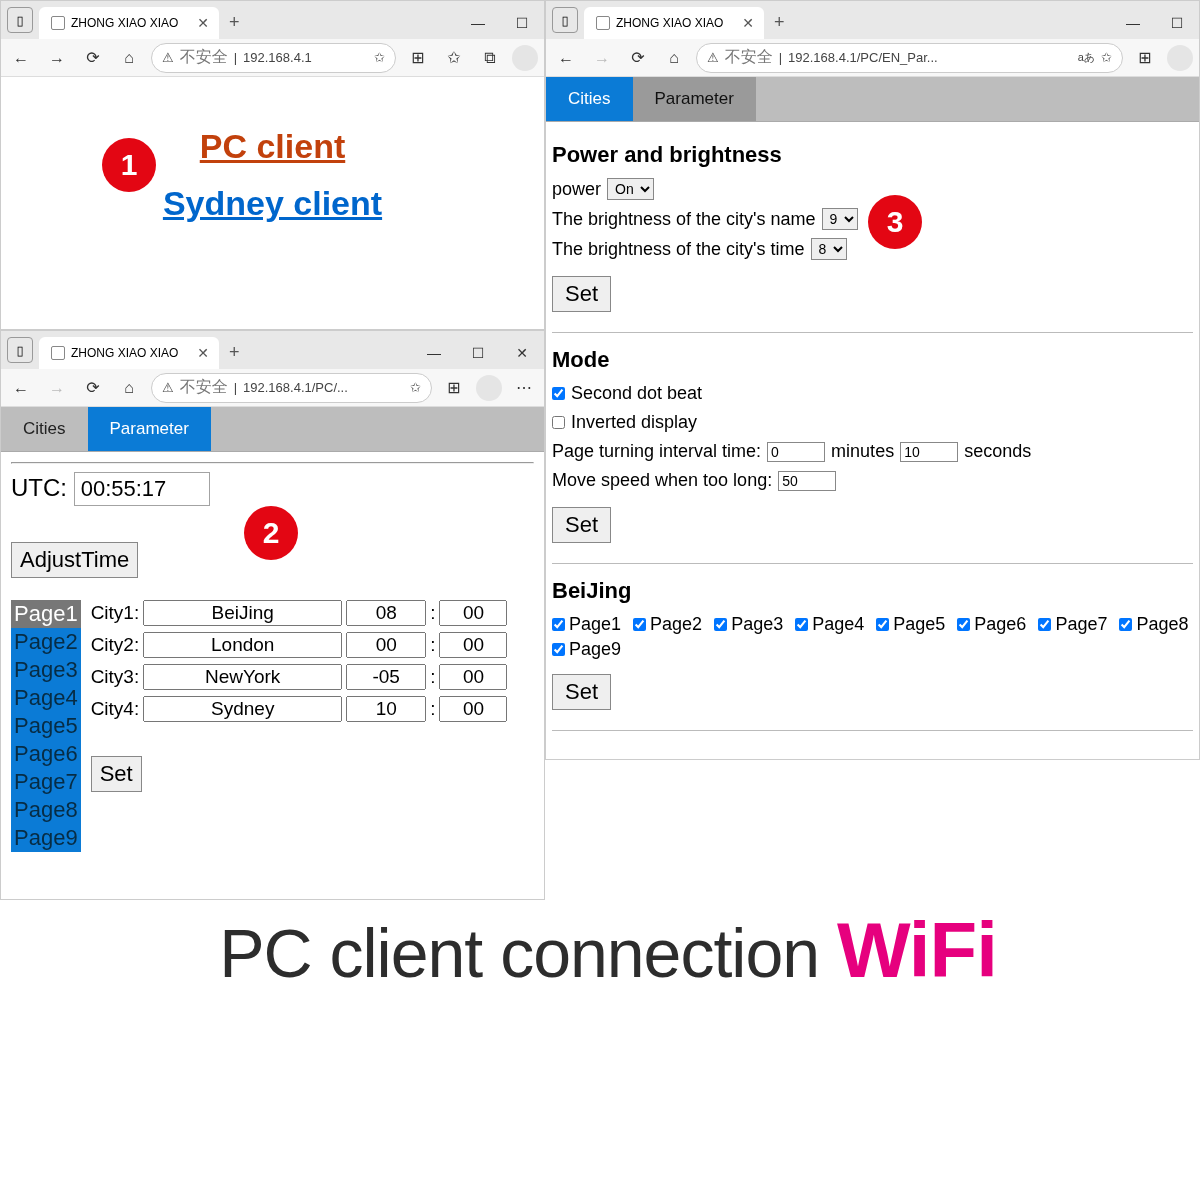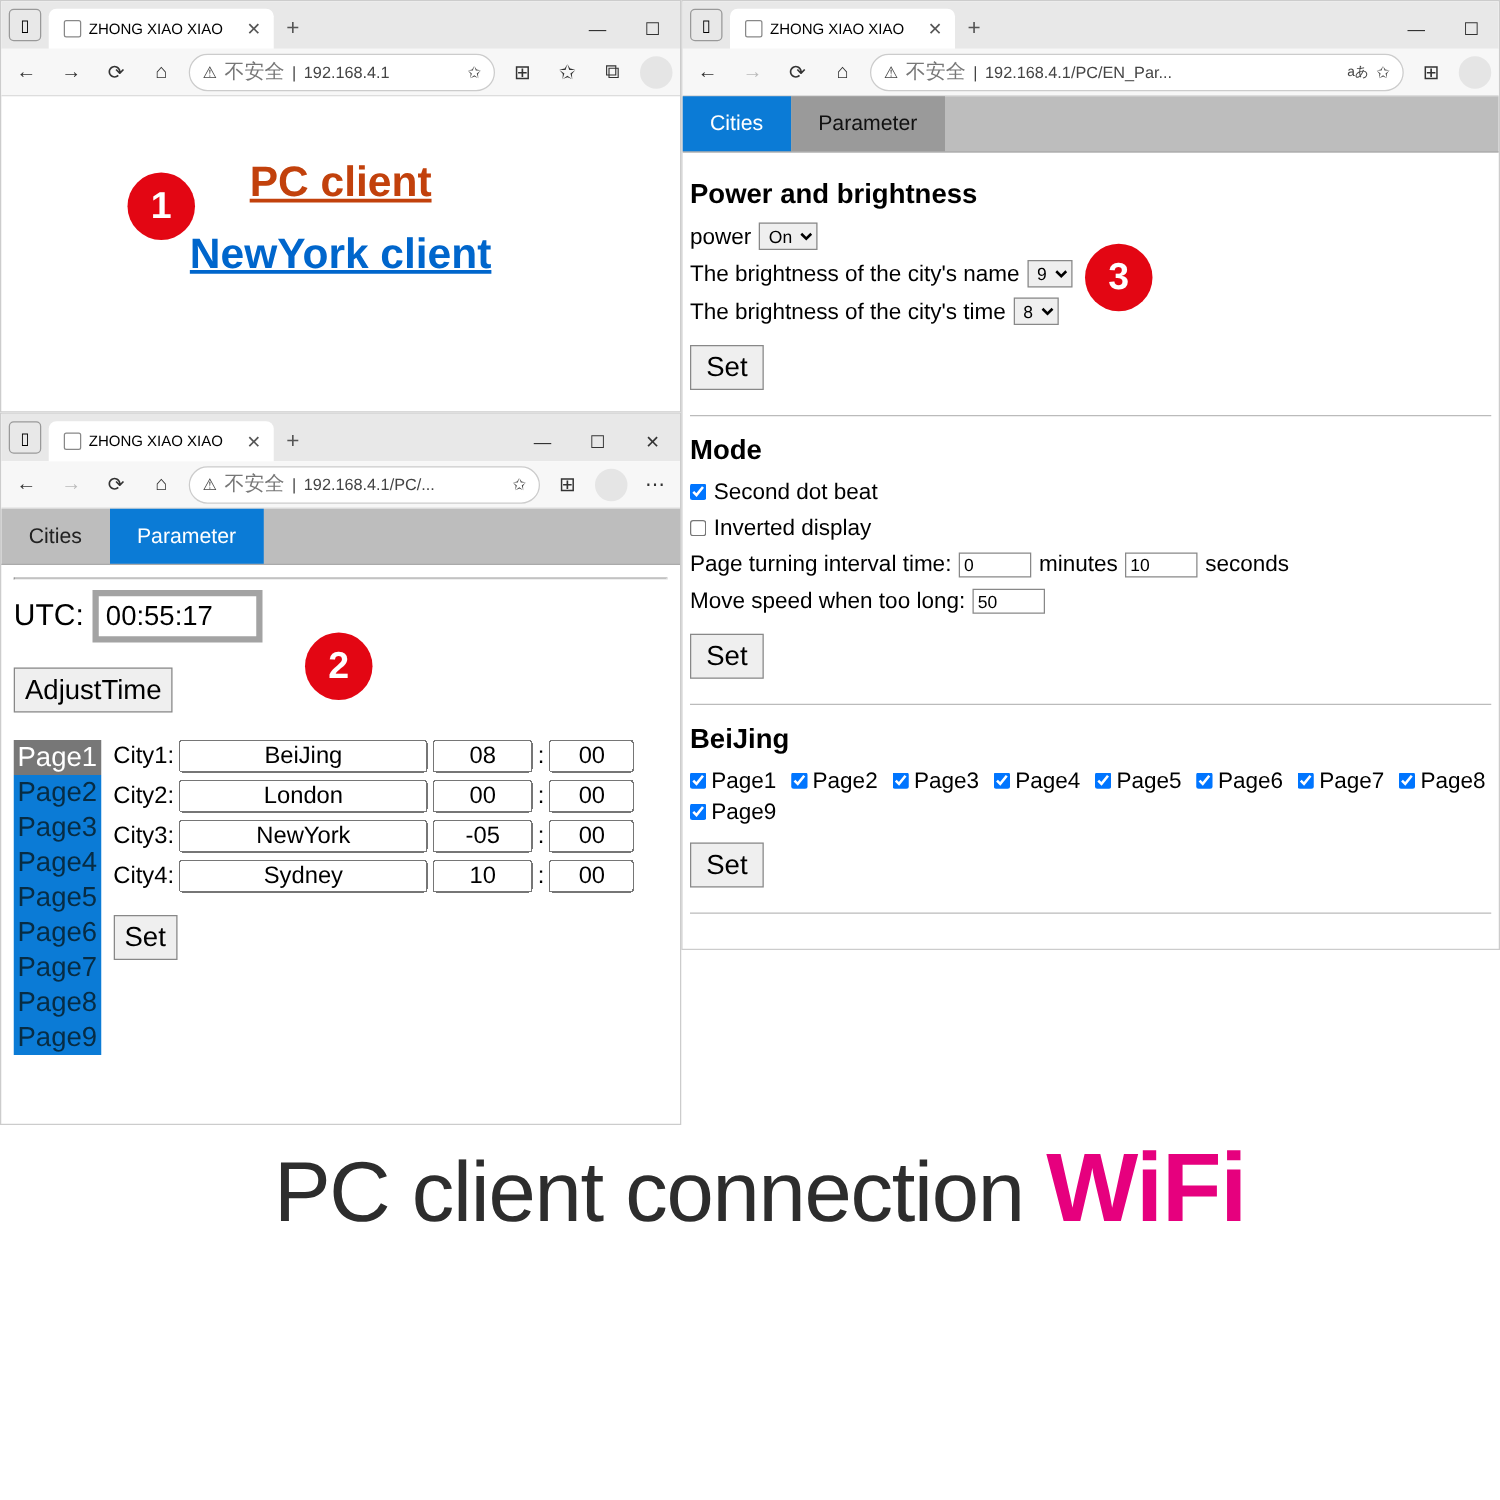--- a/index.html
+++ b/index.html
@@ -28,22 +28,22 @@
 #w1 .pc{font-size:34px;font-weight:600;color:#c2410c;text-decoration:underline;display:block;margin:20px 0 18px}
 #w1 .mob{font-size:34px;font-weight:600;color:#0066cc;text-decoration:underline}
 
 
 #w2{left:0;top:330px;width:545px;height:570px}
 .navtabs{display:flex;background:#bdbdbd;border-bottom:1px solid #aaa}
 .navtab{padding:12px 22px;font-size:17px;color:#222}
 .navtab.sel{background:#0b7bd6;color:#fff}
 .p2{padding:10px}
 .utitle{font-size:24px;margin:8px 0}
-.p2 input[type=text]{font-size:22px;padding:3px 6px;border:5px solid #a3a3a3}
-.abtn{font-size:22px;padding:4px 8px;border:1px solid #888;background:#efefef;margin-top:12px}
+.p2 input[type=text]{font-size:22px;padding:3px 6px;border:1px solid #a3a3a3}
+.abtn{font-size:22px;padding:4px 8px;border:1px solid #888;background:#efefef;margin-top:28px}
 .tablewrap{display:flex;gap:10px;margin-top:22px}
 .pages{display:flex;flex-direction:column}
 .pgsel{background:#777;color:#fff;font-size:22px;padding:1px 3px}
 .pg{background:#0b7bd6;color:#072c44;font-size:22px;padding:1px 3px}
 .cityrows{display:flex;flex-direction:column;gap:6px}
 .crow{display:flex;align-items:center;gap:4px;font-size:19px}
 .crow input{text-align:center}
 .cname{width:199px;font-size:19px !important}
 .ctz{width:80px;font-size:19px !important}
 .cmin{width:68px;font-size:19px !important}
@@ -99,21 +99,21 @@
       <span>192.168.4.1</span>
       <span style="margin-left:auto">✩</span>
     </div>
     <div class="tb-btn">⊞</div>
     <div class="tb-btn">✩</div>
     <div class="tb-btn">⧉</div>
     <div class="rounded-icon"></div>
   </div>
   <div class="content">
     <a class="pc">PC client</a>
-    <a class="mob">NewYork client</a>
+    <a class="mob">Sydney client</a>
   </div>
 </div>
 
 <div id="w2" class="win">
   <div class="tabbar">
     <div class="vtabs">▯</div>
     <div class="tab">
       <span class="favicon"></span>
       <span>ZHONG XIAO XIAO</span>
       <span class="x">✕</span>

